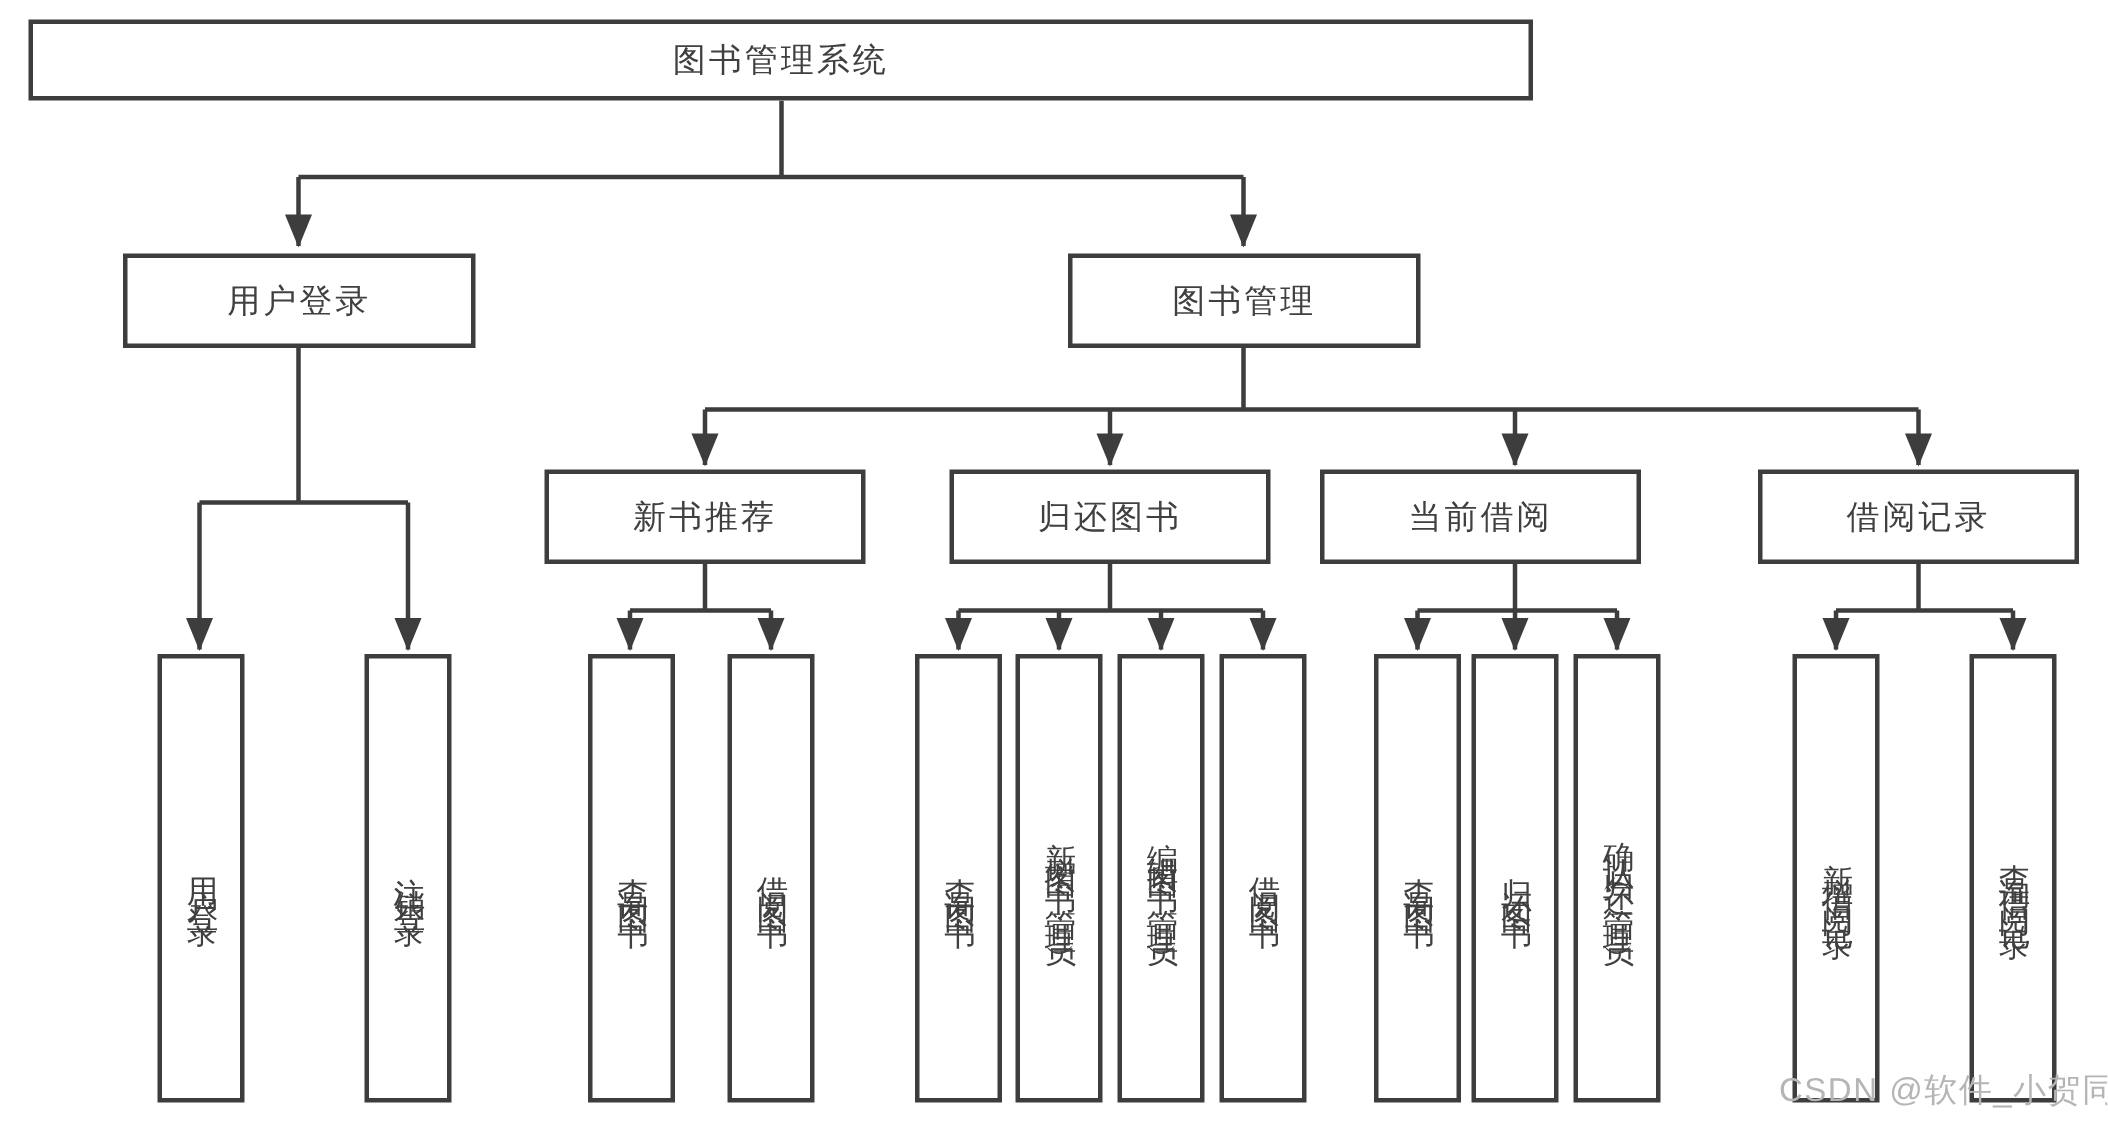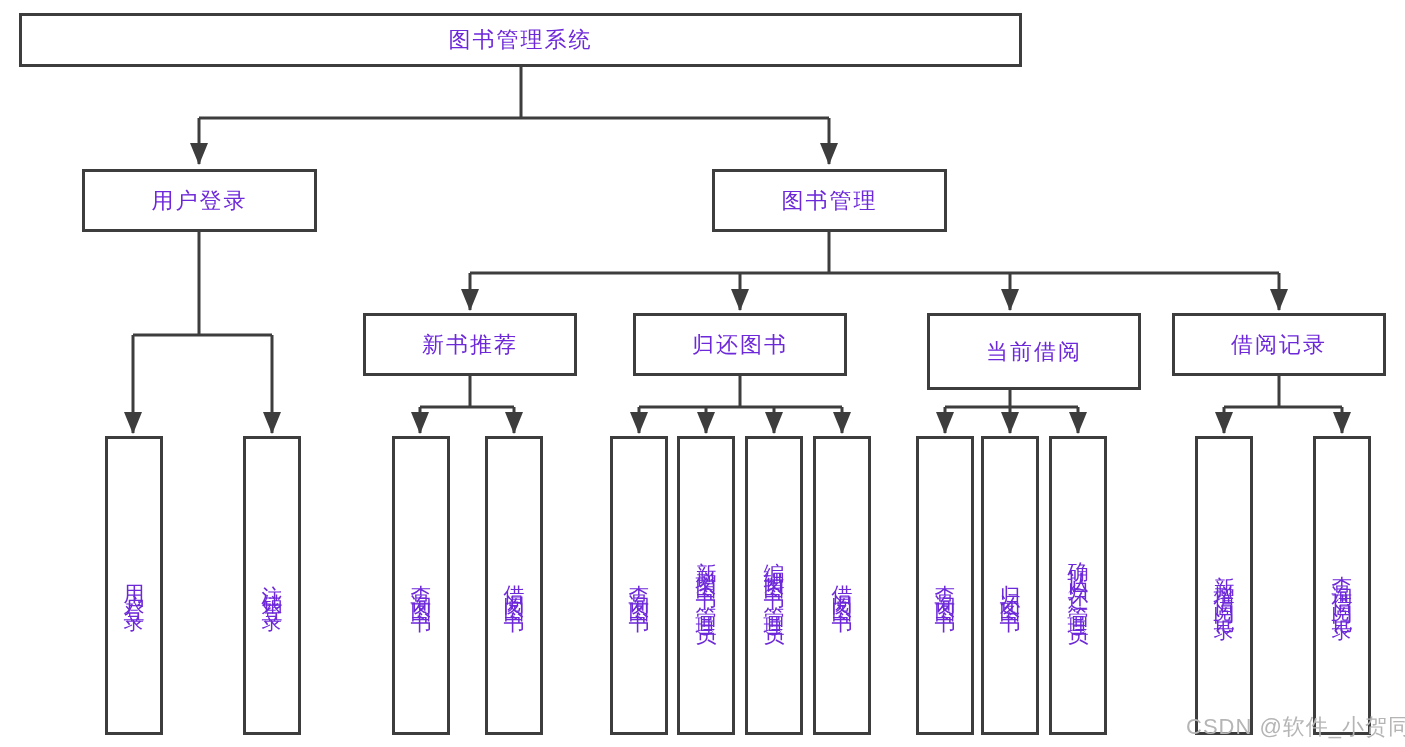--- a/index.html
+++ b/index.html
@@ -4,21 +4,21 @@
 <style>
   html,body{margin:0;padding:0;background:#ffffff;}
   .canvas{
     position:relative;width:1405px;height:747px;background:#ffffff;
     font-family:"Liberation Sans","DejaVu Sans",sans-serif;overflow:hidden;
   }
   .connectors{position:absolute;left:0;top:0;z-index:0;}
   .cline{stroke:#3d3d3d;stroke-width:3;fill:none;}
   .box{
     position:absolute;box-sizing:border-box;border:3px solid #3d3d3d;background:#ffffff;
-    display:flex;align-items:center;justify-content:center;color:#6d28d9;z-index:1;
+    display:flex;align-items:center;justify-content:center;color:#404040;z-index:1;
   }
   .hbox{font-size:22px;letter-spacing:2px;}
   .vbox{
     top:436px;width:58px;height:299px;
     writing-mode:vertical-rl;text-orientation:mixed;white-space:nowrap;
     font-size:21px;letter-spacing:9px;
   }
   .label{display:block;}
   .watermark{
     position:absolute;left:1186px;top:712px;z-index:5;
@@ -95,21 +95,21 @@
   <div class="box hbox" style="left:363px;top:313px;width:214px;height:63px">
     <span class="label">新书推荐</span>
   </div>
 
   <div class="box hbox" style="left:712px;top:169px;width:235px;height:63px">
     <span class="label">图书管理</span>
   </div>
   <div class="box hbox" style="left:633px;top:313px;width:214px;height:63px">
     <span class="label">归还图书</span>
   </div>
-  <div class="box hbox" style="left:927px;top:313px;width:214px;height:77px">
+  <div class="box hbox" style="left:880px;top:313px;width:214px;height:63px">
     <span class="label">当前借阅</span>
   </div>
   <div class="box hbox" style="left:1172px;top:313px;width:214px;height:63px">
     <span class="label">借阅记录</span>
   </div>
 
   <div class="box vbox" style="left:105px">
     <span class="label">用户登录</span>
   </div>
   <div class="box vbox" style="left:243px">

